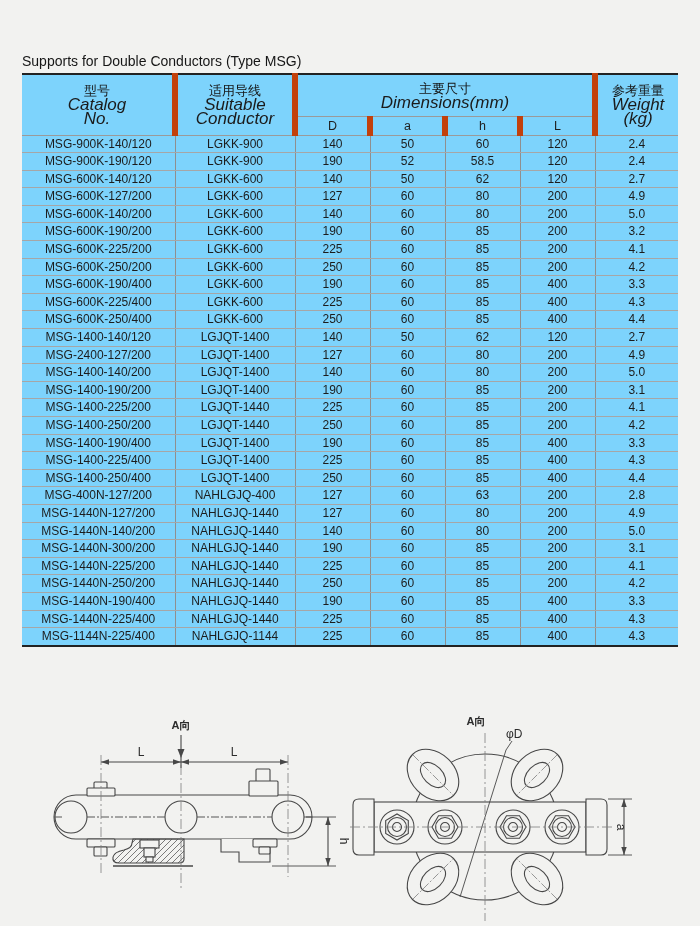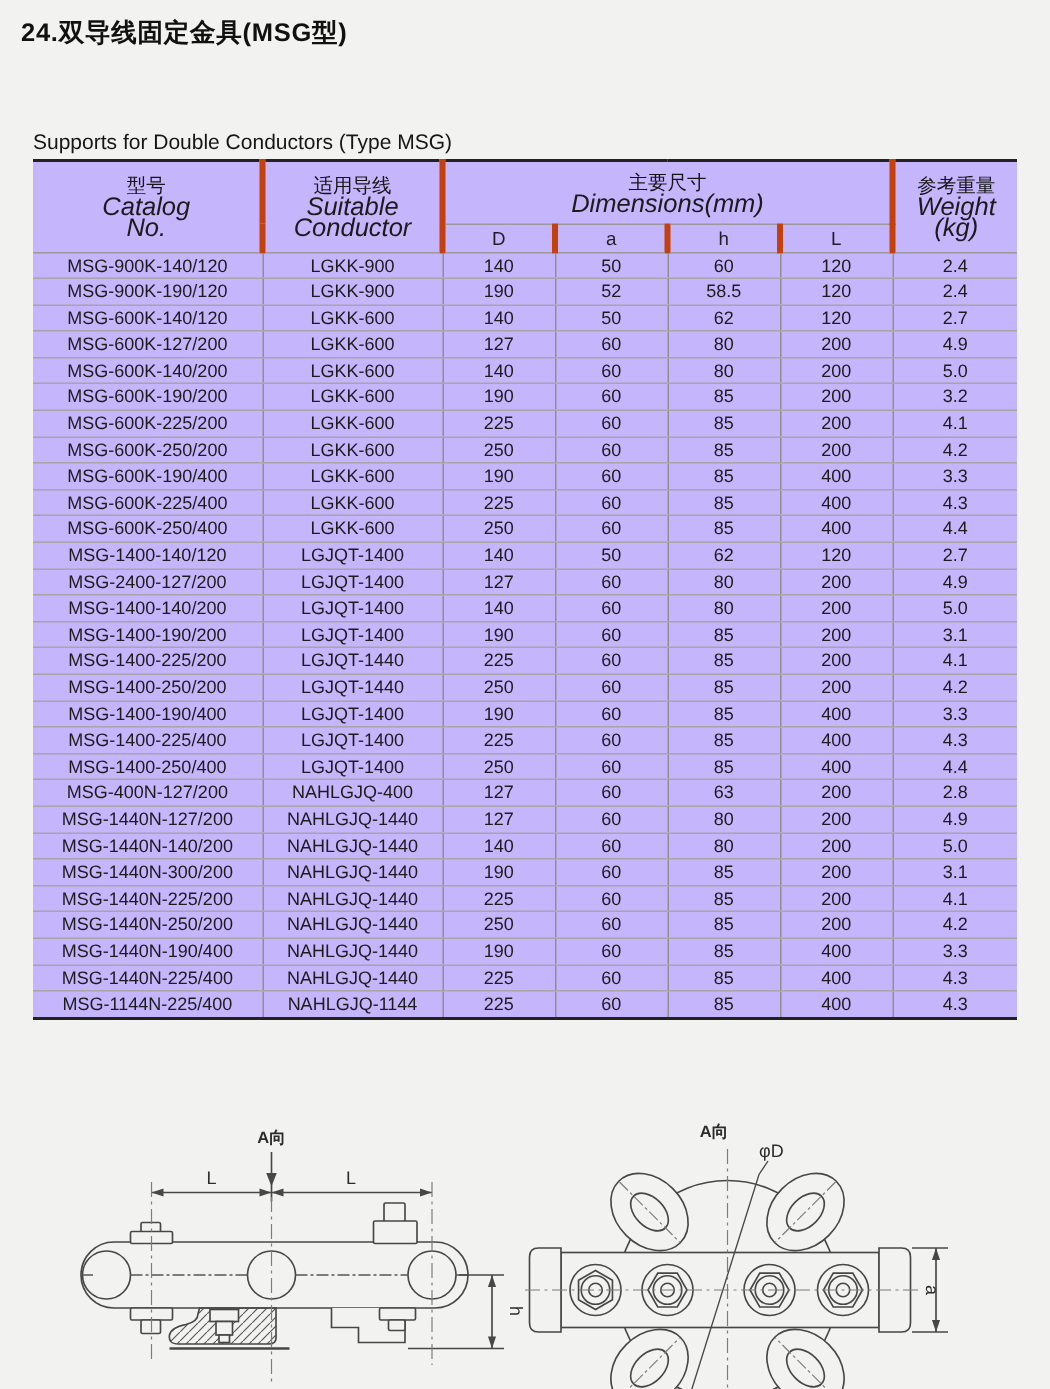--- a/index.html
+++ b/index.html
@@ -1,41 +1,40 @@
 <!DOCTYPE html>
 <html><head>
 <meta charset="utf-8">
 <style>
   html,body{margin:0;padding:0;}
   body{width:700px;height:926px;background:#f2f2f0;font-family:"Liberation Sans","DejaVu Sans",sans-serif;color:#1f1f1f;overflow:hidden;}
   #page{position:relative;width:700px;height:926px;}
   .title{padding:10px 0 0 14px;font-size:17px;font-weight:bold;letter-spacing:.5px;color:#111;}
   .subtitle{padding:5px 0 4px 22px;font-size:14px;color:#161616;margin-top:48px;}
-  table.tbl{border-collapse:collapse;table-layout:fixed;width:656px;margin-left:22px;background:#c4b5fd;
+  table.tbl{border-collapse:collapse;table-layout:fixed;width:656px;margin-left:22px;background:#7dd3fc;
     border-top:2px solid #222;border-bottom:2px solid #222;}
-  .tbl th{font-weight:normal;padding:0;vertical-align:middle;text-align:center;border-left:4px solid #c2410c;border-bottom:1px solid #9a9a9a;}
+  .tbl th{font-weight:normal;padding:0;vertical-align:middle;text-align:center;border-left:6px solid #c2410c;border-bottom:1px solid #9a9a9a;}
   .tbl thead tr:first-child th:first-child{border-left:none;}
   .tbl .zh{font-size:13px;line-height:15px;color:#151515;}
   .tbl .en{font-size:17px;line-height:14px;color:#1b1b1b;font-style:italic;}
   .tbl thead tr.hrow1{height:42px;}
   .tbl thead tr.hrow2{height:19px;font-size:12.5px;}
   .tbl td{height:16.6px;line-height:16.6px;font-size:12px;text-align:center;padding:0;
     border-left:1px solid #8f8f8f;border-bottom:1px solid #a6a6a6;color:#1c1c1c;white-space:nowrap;overflow:hidden;}
   .tbl td:first-child{border-left:none;}
   .drawings{position:relative;width:696px;height:294px;}
   svg text{font-family:"Liberation Sans","DejaVu Sans",sans-serif;fill:#2c2c2c;}
   .dwg{position:absolute;top:58px;}
   .dwg.left{left:18px;}
   .dwg.right{left:350px;}
 </style>
 </head>
 <body>
 <div id="page">
 
-  <div class="title">24.双导线固定金具(MSG型)</div>
   <div class="subtitle">Supports for Double Conductors (Type MSG)</div>
 
   <table class="tbl">
     <colgroup>
       <col style="width:153px">
         <col style="width:120px">
         <col style="width:75px">
       <col style="width:75px">
         <col style="width:75px">
         <col style="width:75px">

